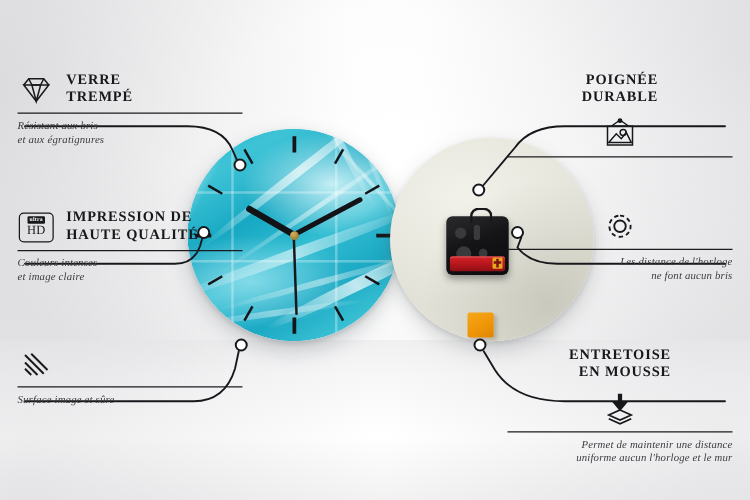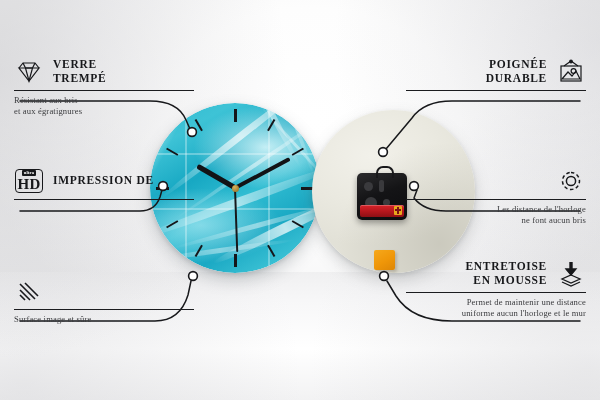--- a/index.html
+++ b/index.html
@@ -115,43 +115,43 @@
     background:linear-gradient(150deg,#f6a81b 0%,#ef9608 55%,#dd8606 100%);
     box-shadow:2px 2px 3px rgba(120,110,90,.35);
   }
 
   
   .feat{position:absolute;width:215px;}
   .feat .head{display:flex;align-items:center;gap:9px;}
   .feat .title{font-size:11.5px;font-weight:bold;letter-spacing:.7px;color:#17181b;line-height:13.5px;text-transform:uppercase;}
   .feat .ico{flex:0 0 auto;width:30px;height:26px;display:flex;align-items:center;justify-content:center;color:#17181b;}
   .feat .rule{height:1.4px;background:#1b1c1f;margin:5px 0 4px;}
-  .feat .sub{font-size:8.6px;color:#3a3b3e;line-height:10.6px;letter-spacing:.15px;}
+  .feat .sub{font-size:8.6px;color:#3a3b3e;line-height:10.6px;letter-spacing:.15px;font-style:italic;}
 
   .feat.left  .head{justify-content:flex-start;}
   .feat.left  .title{text-align:left;}
   .feat.left  .sub{text-align:left;}
-  .feat.right .head{justify-content:flex-end;flex-direction:row;}
+  .feat.right .head{justify-content:flex-end;flex-direction:column;}
   .feat.right .title{text-align:right;}
   .feat.right .sub{text-align:right;}
 
   
   #f-verre      {left:14px;  top:58px;  width:180px;}
   #f-impression {left:14px;  top:168px; width:180px;}
   #f-bords      {left:14px;  top:278px; width:180px;}
   #f-poignee    {left:406px; top:58px;  width:180px;}
   #f-mecanisme  {left:406px; top:168px; width:180px;}
-  #f-entretoise {left:406px; top:260px; width:180px;}
+  #f-entretoise {left:406px; top:278px; width:180px;}
 
   .hd-badge{
     width:26px;height:22px;border:1.8px solid #17181b;border-radius:4px;
     display:flex;flex-direction:column;align-items:center;justify-content:center;line-height:1;
   }
   .hd-badge .u{font-size:4.6px;font-weight:bold;letter-spacing:.2px;background:#17181b;color:#fff;padding:.5px 1.5px;border-radius:1px;}
-  .hd-badge .h{font-size:15px;font-weight:bold;letter-spacing:.2px;margin-top:1px;}
+  .hd-badge .h{font-size:10px;font-weight:normal;letter-spacing:.2px;margin-top:1px;}
 </style>
 </head>
 <body>
 
 <div id="stage">
   <div class="floor"></div>
   <div class="vignette"></div>
 
   <div class="clock">
     <div class="clock-face">
@@ -260,23 +260,28 @@
   <div class="feat left" id="f-impression">
     <div class="head">
       <span class="ico">
         <span class="hd-badge">
           <span class="u">ultra</span>
           <span class="h">HD</span>
         </span>
       </span>
       <span class="title">
         <span>IMPRESSION DE</span><br>
-      </span>
-    </div>
-    <div class="rule"></div>
+        <span>HAUTE QUALITÉ</span>
+      </span>
+    </div>
+    <div class="rule"></div>
+    <div class="sub">
+      <span>Couleurs intenses</span><br>
+      <span>et image claire</span>
+    </div>
   </div>
 
   <div class="feat left" id="f-bords">
     <div class="head">
       <span class="ico">
         <svg width="28" height="24" viewBox="0 0 28 24" stroke="#17181b" stroke-width="1.6" fill="none">
           <path d="M5 5 L20 20"></path>
             <path d="M5 11 L15 21"></path>
             <path d="M5 16 L10 21"></path>
             <path d="M10 4 L23 17"></path>

